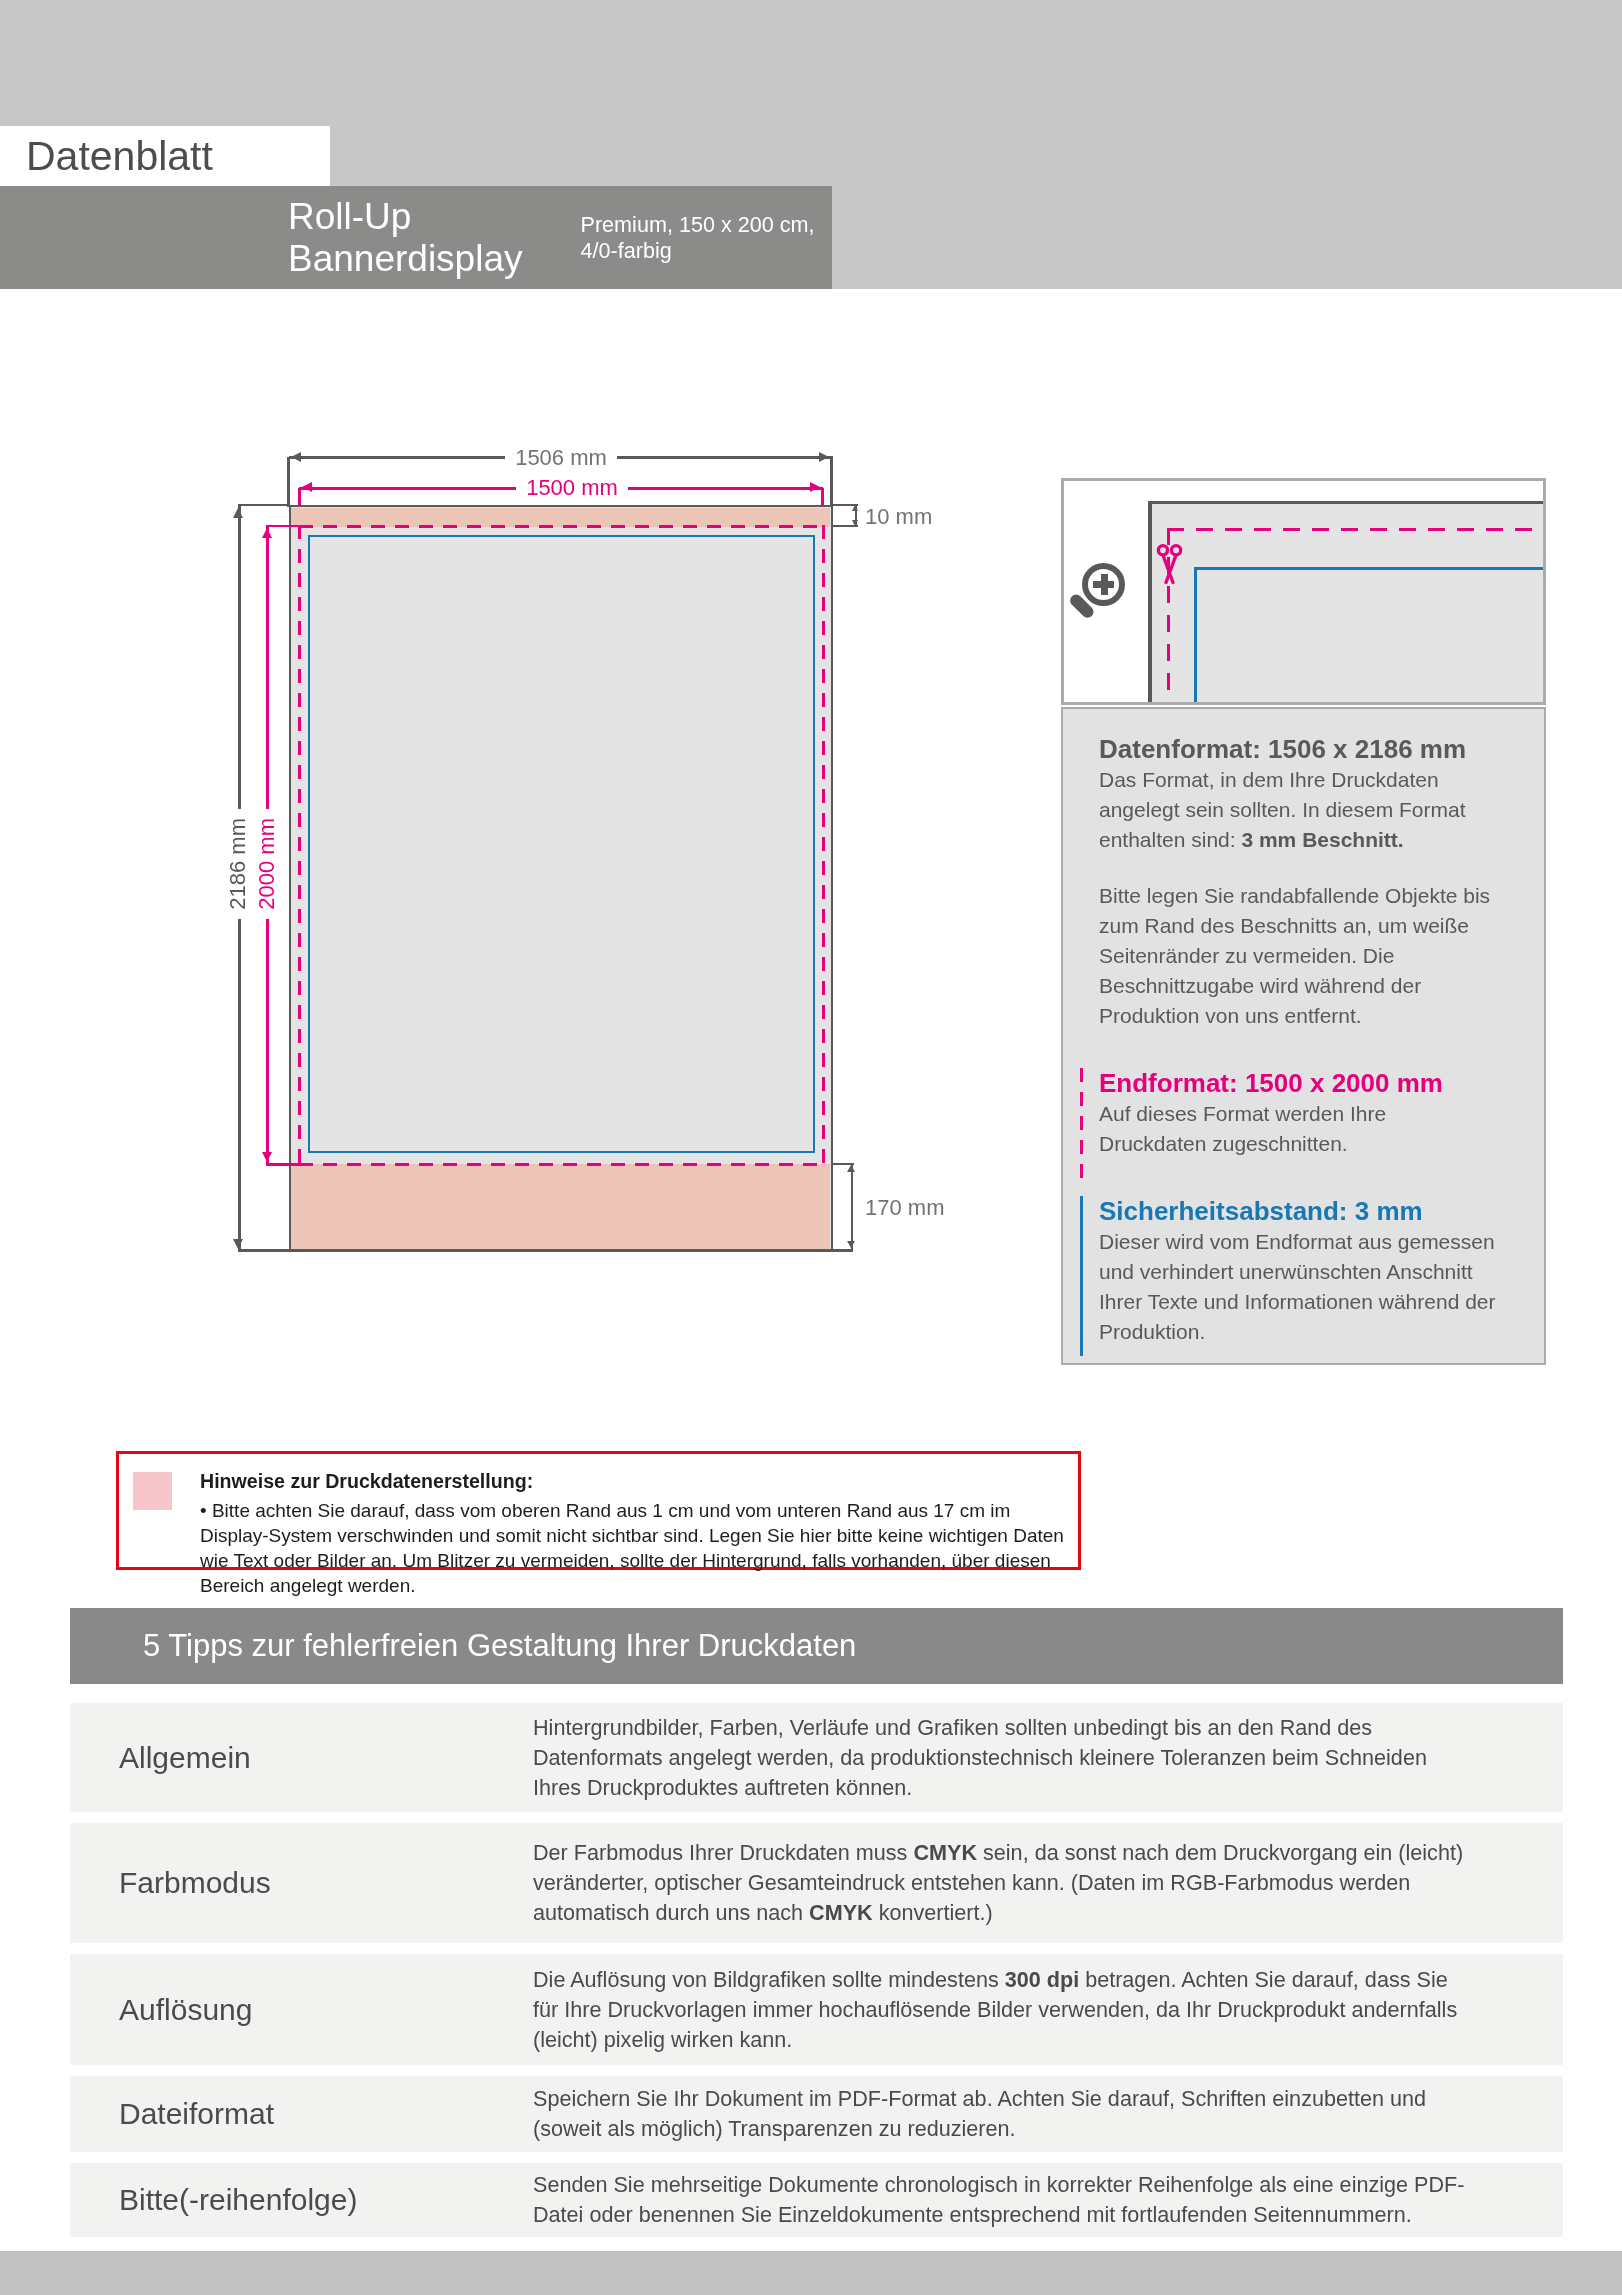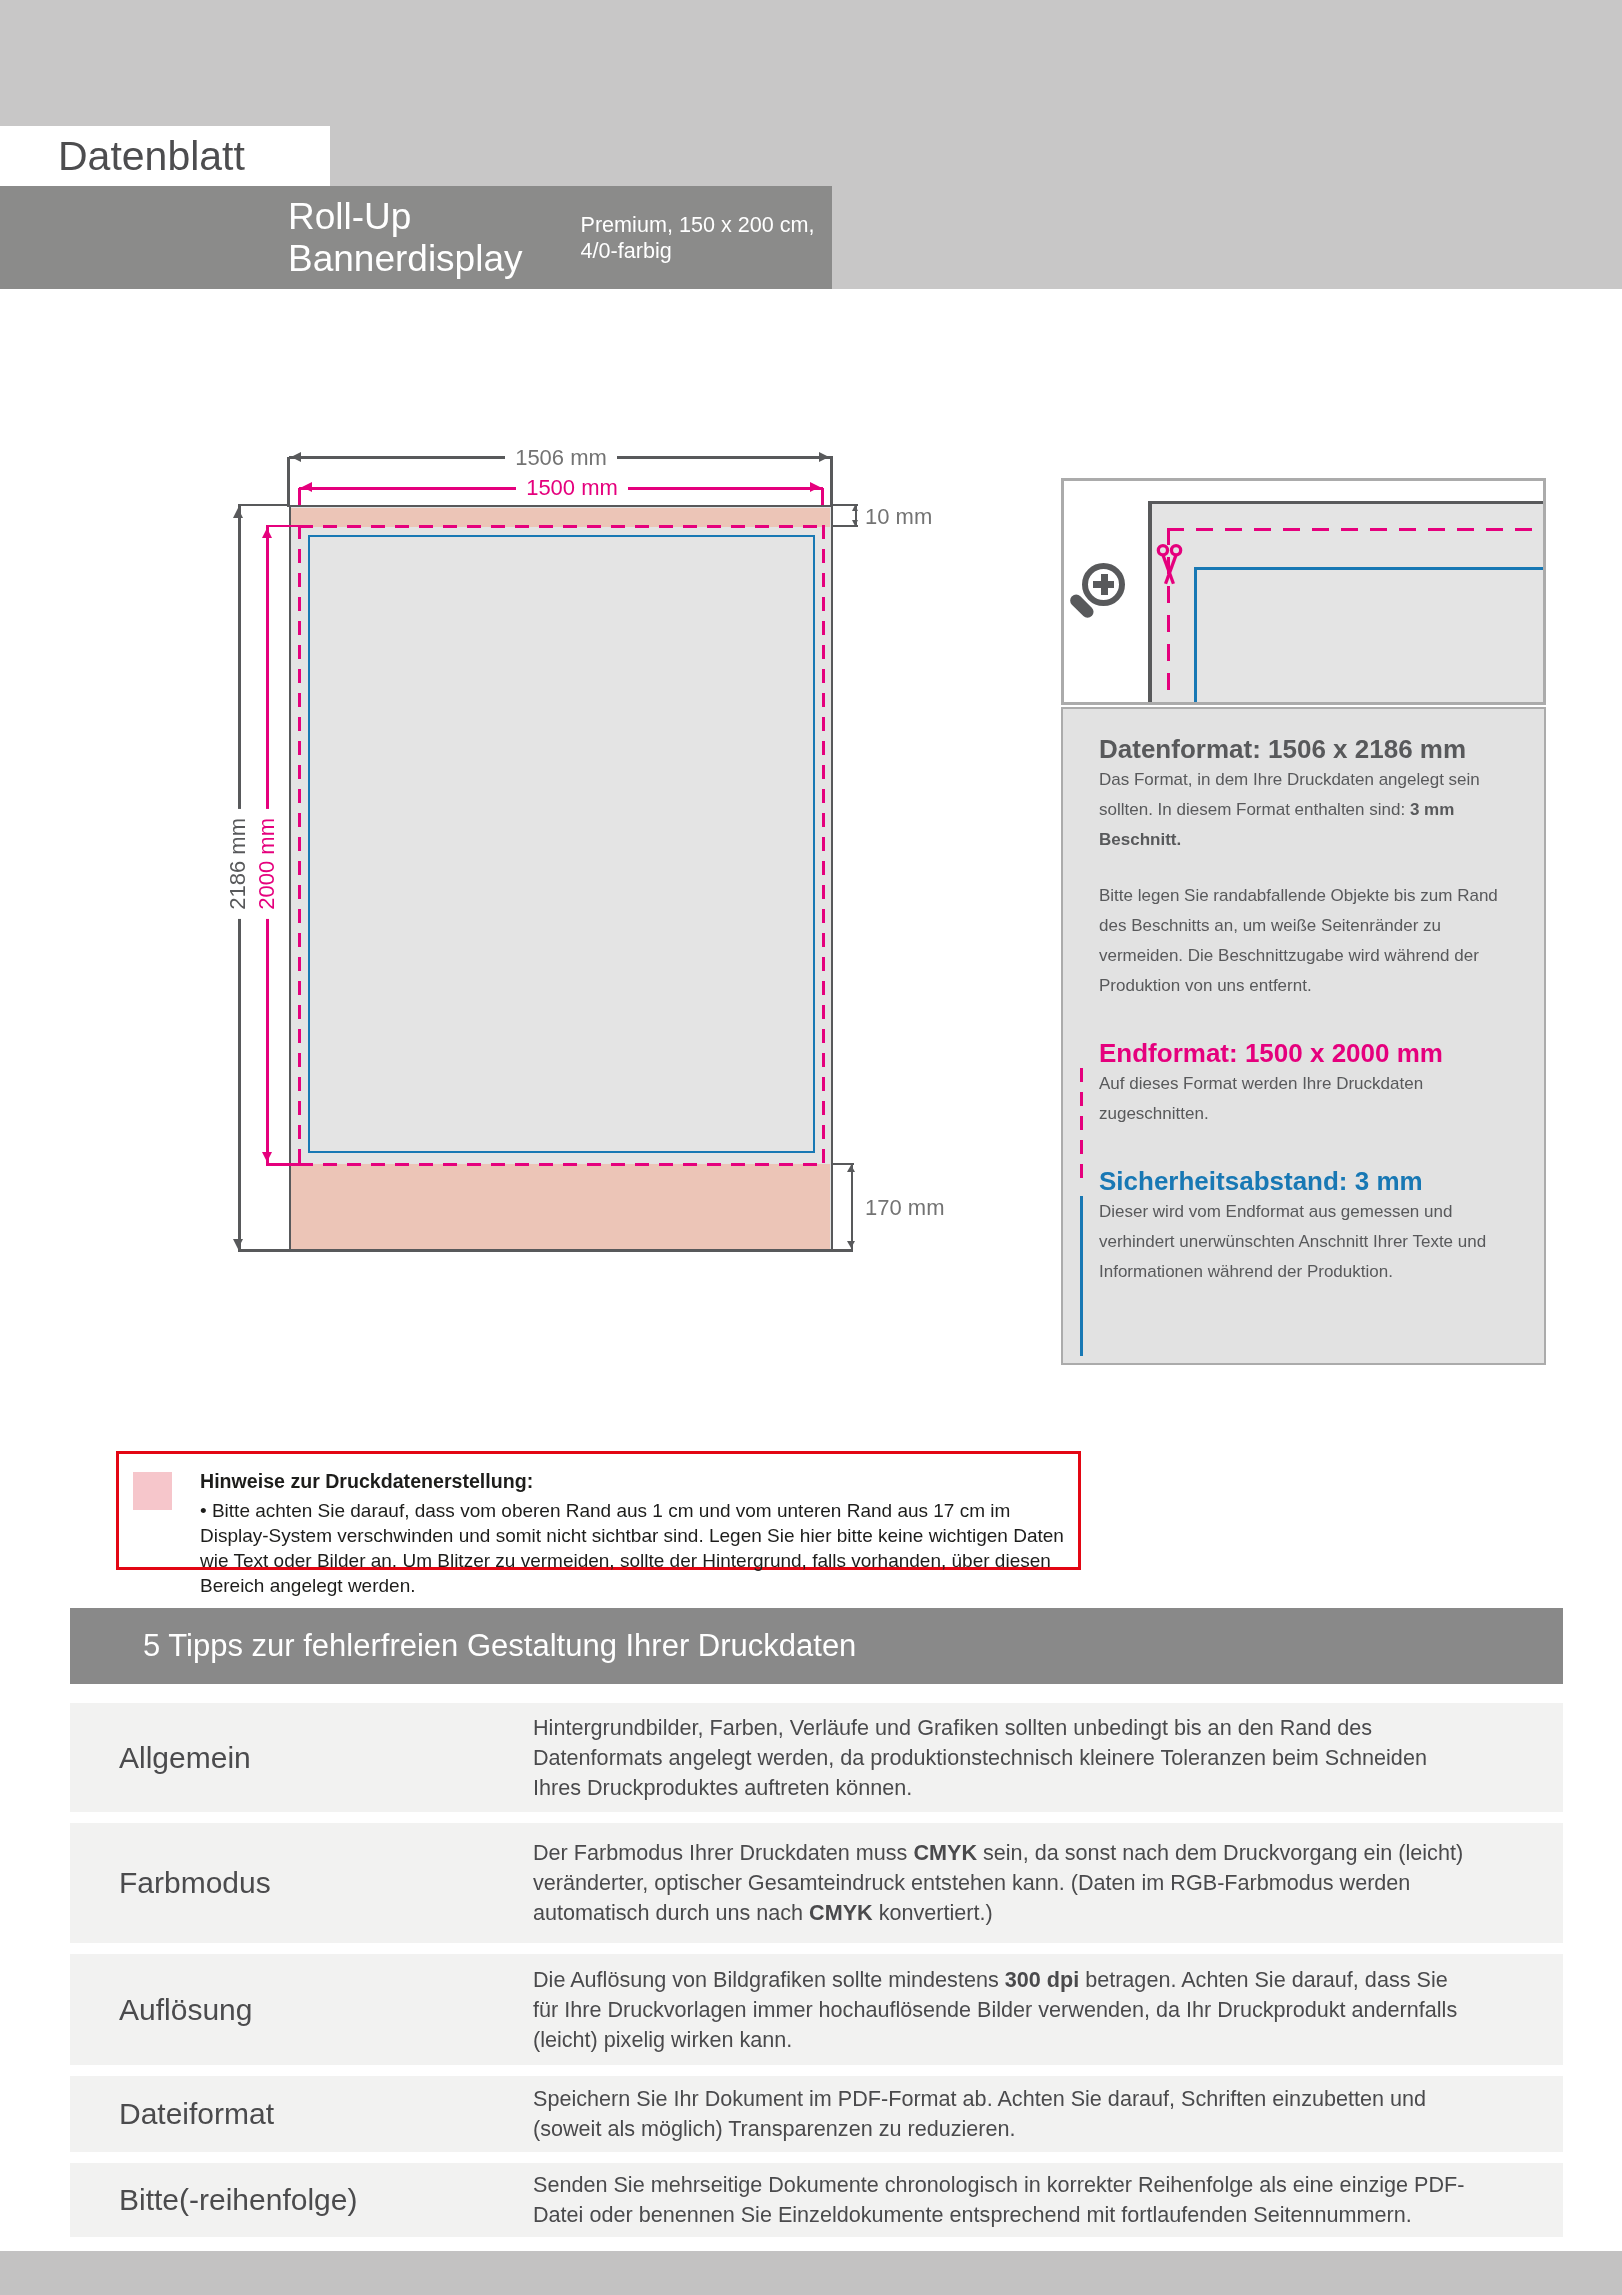--- a/index.html
+++ b/index.html
@@ -4,21 +4,21 @@
 <style>
   html,body{margin:0;padding:0;background:#fff;}
   #page{position:relative;width:1623px;height:2295px;background:#ffffff;
         font-family:"Liberation Sans",sans-serif;overflow:hidden;}
   .abs{position:absolute;}
   .tri{position:absolute;width:0;height:0;}
 
   
   #top-bg{left:0;top:0;width:1623px;height:289px;background:#c8c7c7;}
   #datenblatt-box{left:0;top:126px;width:330px;height:60px;background:#ffffff;
-     display:flex;align-items:center;box-sizing:border-box;padding-left:58px;}
+     display:flex;align-items:center;box-sizing:border-box;padding-left:26px;}
   #datenblatt-box span{font-size:41px;color:#4d4d4f;}
   #header-bar{left:0;top:186px;width:832px;height:103px;background:#8b8b8a;}
   #header-inner{position:absolute;left:288px;right:0;top:0;height:100%;
      display:flex;align-items:center;justify-content:center;gap:13px;color:#fff;}
   #header-inner .t1{font-size:37px;}
   #header-inner .t2{font-size:21.6px;}
 
   
   .gline{position:absolute;background:#58595b;}
   .mline{position:absolute;background:#e5007d;}
@@ -55,21 +55,21 @@
   #mag-plus-h{left:29.4px;top:100px;width:21px;height:6.5px;background:#58595b;}
   #mag-plus-v{left:37px;top:93px;width:6.5px;height:21px;background:#58595b;}
   #mag-handle{left:3.9px;top:119px;width:27.5px;height:11.8px;background:#58595b;border-radius:5.9px;
      transform:rotate(45deg);}
 
   
   #info-panel{left:1061px;top:707px;width:485px;height:658px;background:#e2e2e2;
      border:2.6px solid #ababab;box-sizing:border-box;}
   #panel-content{position:absolute;left:36px;top:25px;width:400px;color:#58595b;}
   .panel-h{font-size:26px;font-weight:bold;line-height:31px;}
-  .panel-p{font-size:17px;line-height:30px;}
+  .panel-p{font-size:21px;line-height:30px;}
   #pc-p1{margin-top:0;}
   #pc-p2{margin-top:26px;}
   #pc-h2{margin-top:37px;color:#e5007d;}
   #pc-h3{margin-top:37px;color:#1878b4;}
   #accent-end{left:17px;top:359px;width:3.3px;height:111px;
      background:repeating-linear-gradient(180deg,#e5007d 0 14.4px,transparent 14.4px 24px);}
   #accent-safe{left:17px;top:487px;width:3.3px;height:160px;background:#1878b4;}
 
   
   #hinweise-box{left:116px;top:1451px;width:965px;height:119px;background:#fff;

